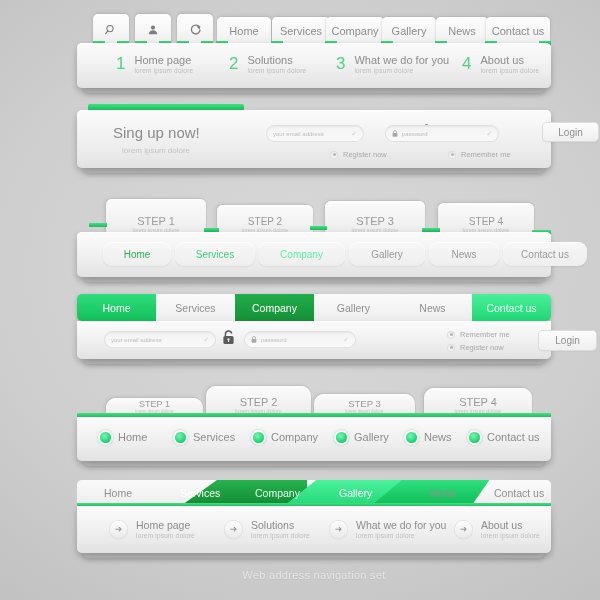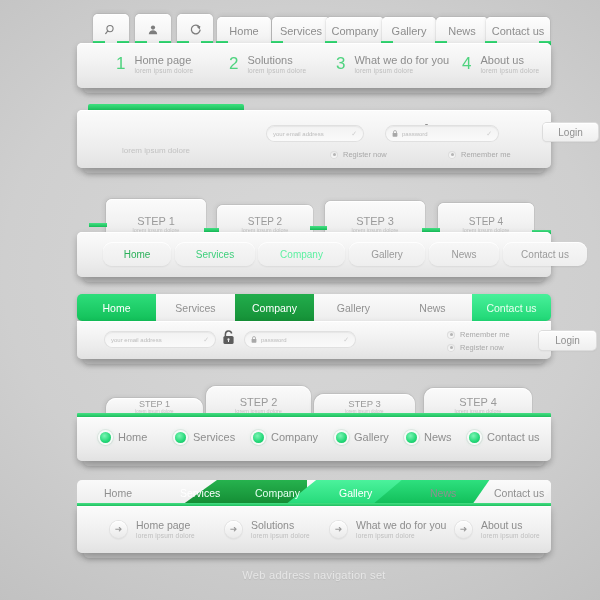--- a/index.html
+++ b/index.html
@@ -245,20 +245,21 @@
 
     <div style="position:absolute;left:74px;top:104px;width:156px;height:7px;
                 background:linear-gradient(180deg,#3ee07f,#17bd58);border-radius:2px 2px 0 0;"></div>
     <div style="position:absolute;left:230px;top:110px;width:300px;height:6px;
                 background:linear-gradient(180deg,#2bd973,#12b252);"></div>
     <div style="position:absolute;left:223px;top:110px;width:11px;height:12px;
                 background:linear-gradient(135deg,#d8d8d8,#bdbdbd);
                 clip-path:polygon(0 0,100% 0,100% 100%);"></div>
 
     <div class="panel" style="left:63px;top:110px;width:474px;height:58px;">
+      <div style="position:absolute;left:36px;top:14px;font-size:15px;color:#8b8b8b;">Sing up now!</div>
       <div style="position:absolute;left:45px;top:36px;font-size:8px;color:#c2c2c2;">lorem ipsum dolore</div>
 
       <div class="field" style="position:absolute;left:190px;top:16px;width:96px;">
         <span>your email address</span>
         <span class="chk">✓</span>
       </div>
 
       <svg class="lockglyph" width="13" height="15" viewBox="0 0 13 15" style="position:absolute;left:345px;top:14px;">
         <path d="M3.2 6.3 V4.3 a3.3 3.3 0 0 1 6.6 0 v2" fill="none" stroke="#5c5c5c" stroke-width="1.5"></path>
         <rect x="1.4" y="6" width="10.2" height="8" rx="1.6" fill="#5c5c5c"></rect>

